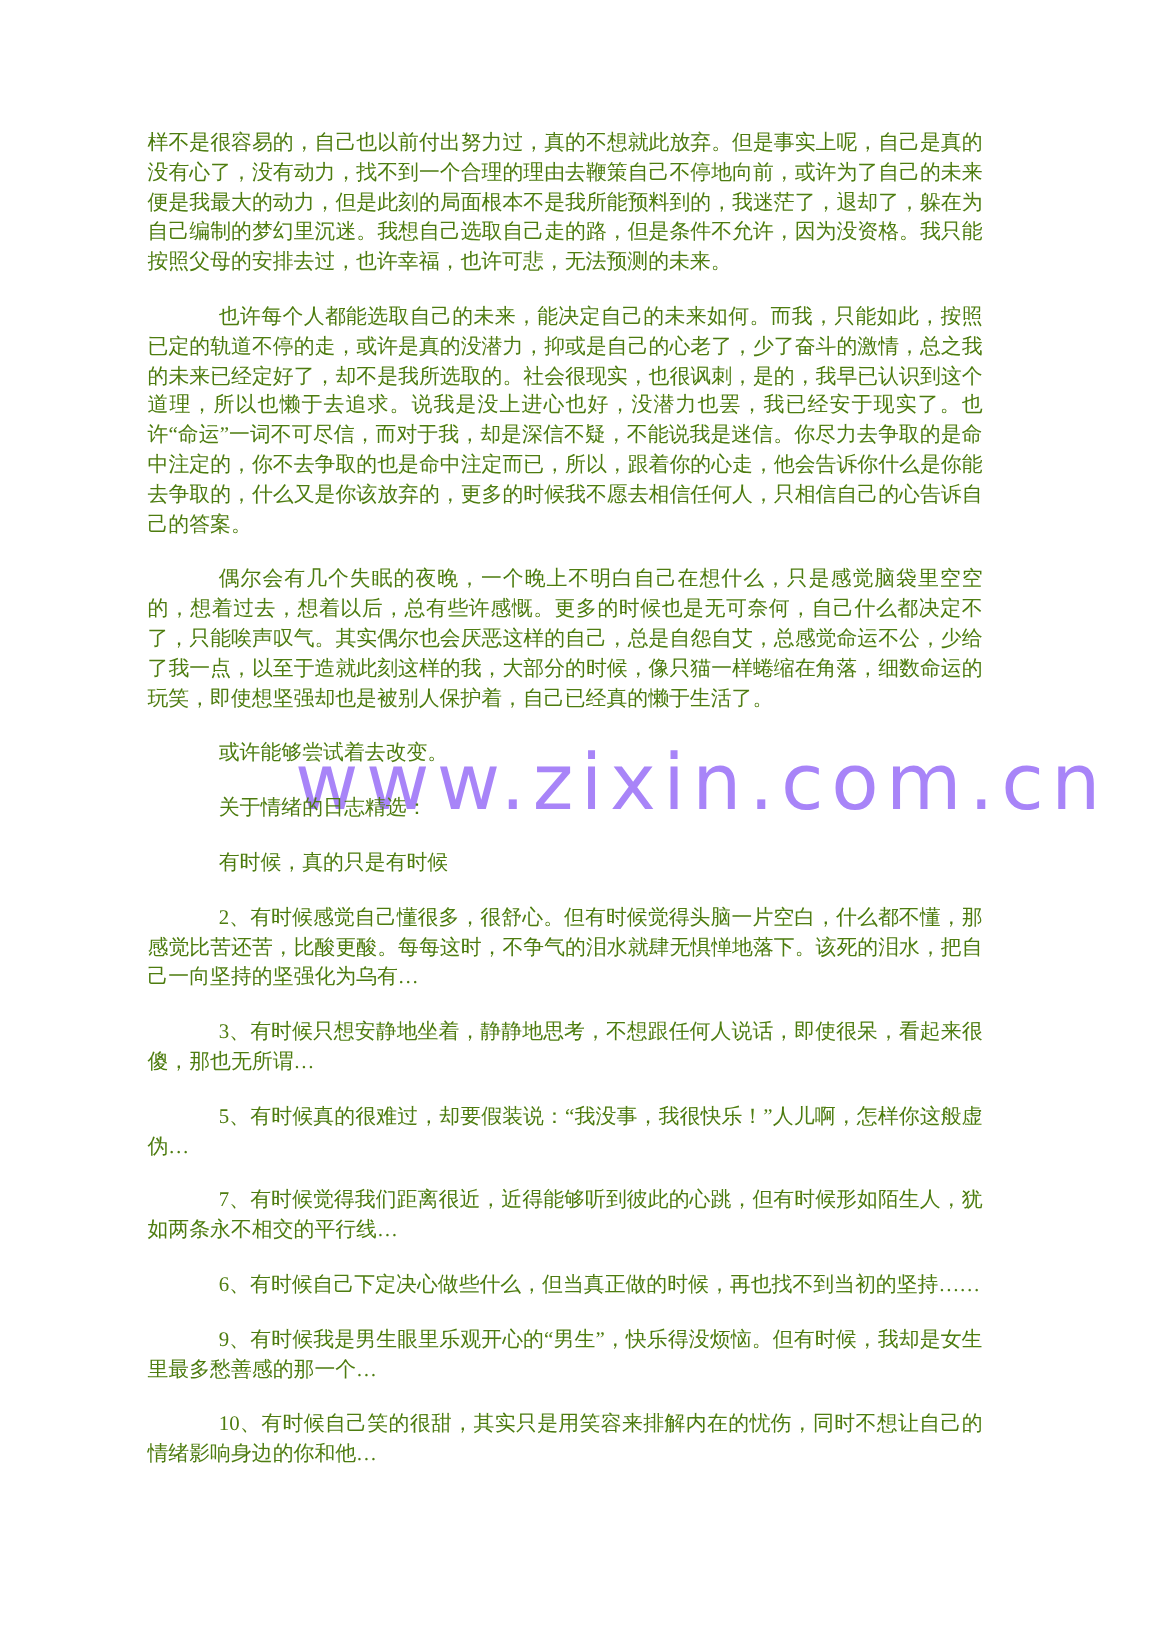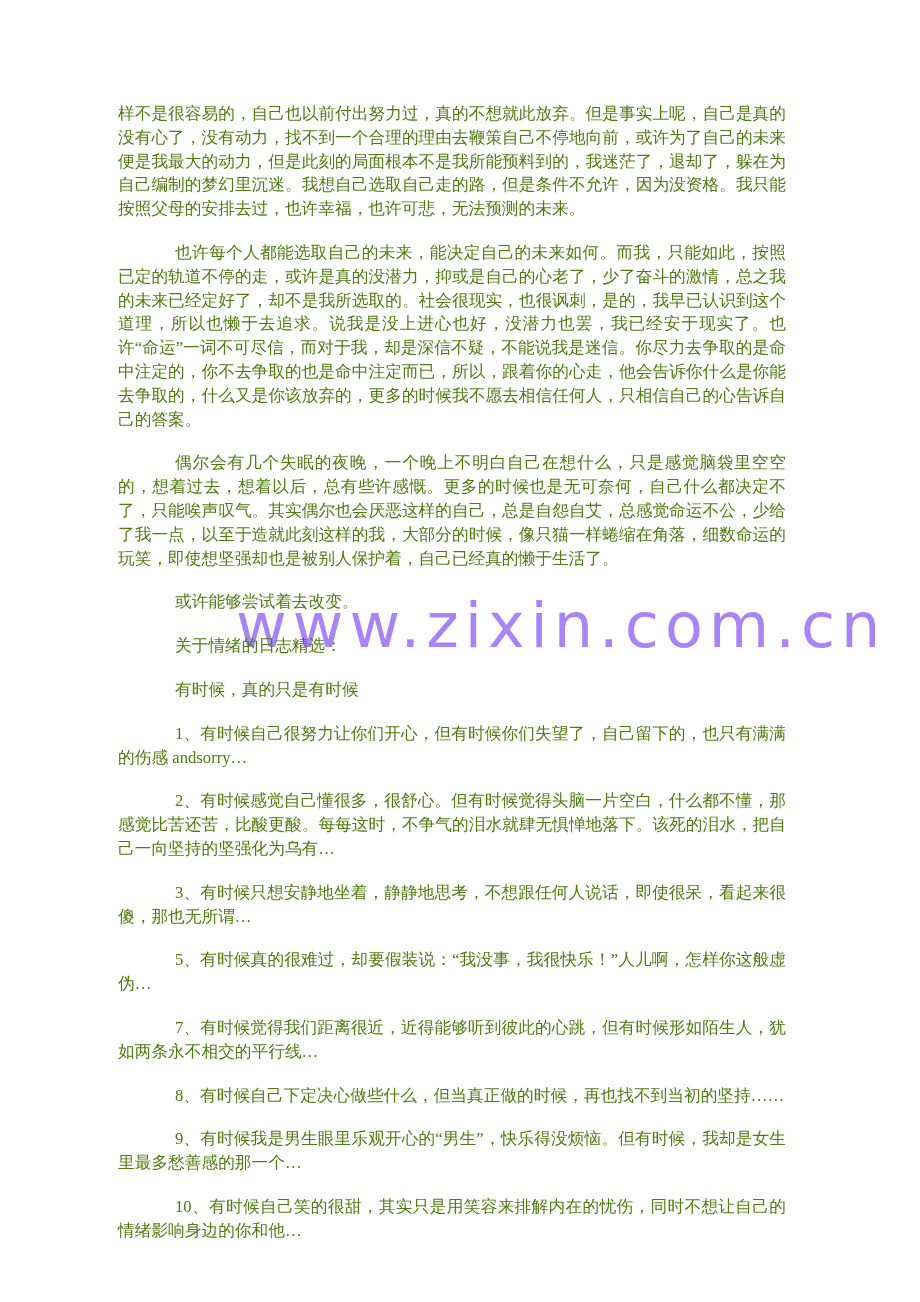--- a/index.html
+++ b/index.html
@@ -59,21 +59,20 @@
 
 <div class="watermark">www.zixin.com.cn</div>
 
 <div class="content">
   <p>样不是很容易的，自己也以前付出努力过，真的不想就此放弃。但是事实上呢，自己是真的没有心了，没有动力，找不到一个合理的理由去鞭策自己不停地向前，或许为了自己的未来便是我最大的动力，但是此刻的局面根本不是我所能预料到的，我迷茫了，退却了，躲在为自己编制的梦幻里沉迷。我想自己选取自己走的路，但是条件不允许，因为没资格。我只能按照父母的安排去过，也许幸福，也许可悲，无法预测的未来。</p>
   <p class="indent">也许每个人都能选取自己的未来，能决定自己的未来如何。而我，只能如此，按照已定的轨道不停的走，或许是真的没潜力，抑或是自己的心老了，少了奋斗的激情，总之我的未来已经定好了，却不是我所选取的。社会很现实，也很讽刺，是的，我早已认识到这个道理，所以也懒于去追求。说我是没上进心也好，没潜力也罢，我已经安于现实了。也许“命运”一词不可尽信，而对于我，却是深信不疑，不能说我是迷信。你尽力去争取的是命中注定的，你不去争取的也是命中注定而已，所以，跟着你的心走，他会告诉你什么是你能去争取的，什么又是你该放弃的，更多的时候我不愿去相信任何人，只相信自己的心告诉自己的答案。</p>
   <p class="indent">偶尔会有几个失眠的夜晚，一个晚上不明白自己在想什么，只是感觉脑袋里空空的，想着过去，想着以后，总有些许感慨。更多的时候也是无可奈何，自己什么都决定不了，只能唉声叹气。其实偶尔也会厌恶这样的自己，总是自怨自艾，总感觉命运不公，少给了我一点，以至于造就此刻这样的我，大部分的时候，像只猫一样蜷缩在角落，细数命运的玩笑，即使想坚强却也是被别人保护着，自己已经真的懒于生活了。</p>
   <p class="indent">或许能够尝试着去改变。</p>
   <p class="indent">关于情绪的日志精选：</p>
   <p class="indent">有时候，真的只是有时候</p>
-  <p class="indent">1、有时候自己很努力让你们开心，但有时候你们失望了，自己留下的，也只有满满的伤感 andsorry…</p>
   <p class="indent">2、有时候感觉自己懂很多，很舒心。但有时候觉得头脑一片空白，什么都不懂，那感觉比苦还苦，比酸更酸。每每这时，不争气的泪水就肆无惧惮地落下。该死的泪水，把自己一向坚持的坚强化为乌有…</p>
   <p class="indent">3、有时候只想安静地坐着，静静地思考，不想跟任何人说话，即使很呆，看起来很傻，那也无所谓…</p>
   <p class="indent">5、有时候真的很难过，却要假装说：“我没事，我很快乐！”人儿啊，怎样你这般虚伪…</p>
   <p class="indent">7、有时候觉得我们距离很近，近得能够听到彼此的心跳，但有时候形如陌生人，犹如两条永不相交的平行线…</p>
-  <p class="indent">8、有时候自己下定决心做些什么，但当真正做的时候，再也找不到当初的坚持……</p>
+  <p class="indent">6、有时候自己下定决心做些什么，但当真正做的时候，再也找不到当初的坚持……</p>
   <p class="indent">9、有时候我是男生眼里乐观开心的“男生”，快乐得没烦恼。但有时候，我却是女生里最多愁善感的那一个…</p>
   <p class="indent">10、有时候自己笑的很甜，其实只是用笑容来排解内在的忧伤，同时不想让自己的情绪影响身边的你和他…</p>
 </div>
 
 </body></html>

